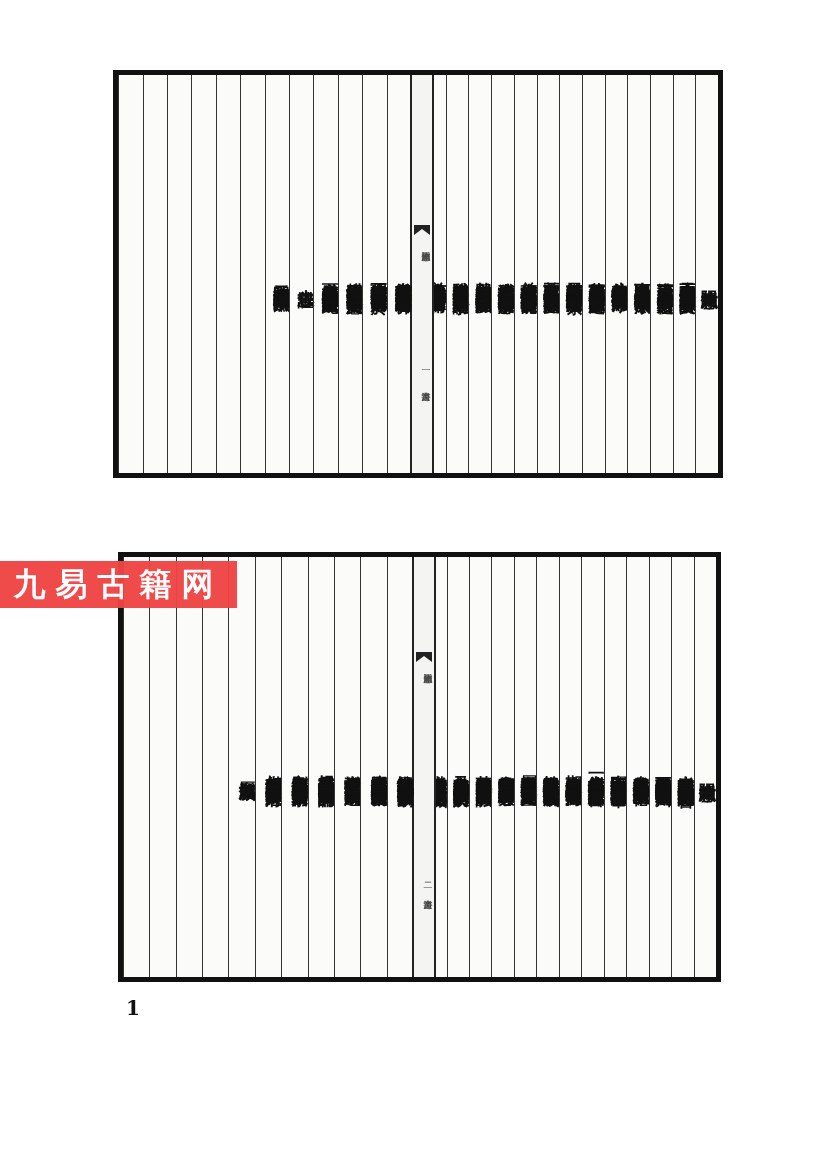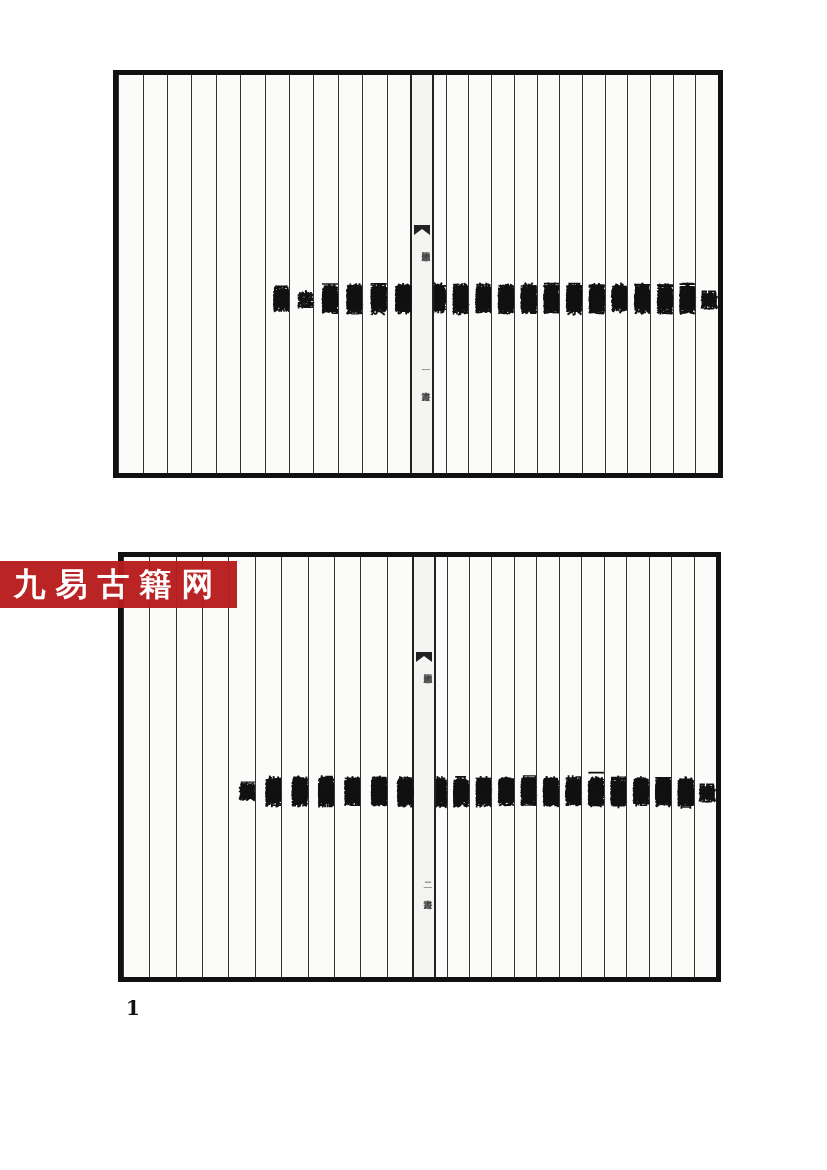--- a/index.html
+++ b/index.html
@@ -23,21 +23,21 @@
   .col.blank { color:transparent; }
 
   .gutter { position:absolute; top:0; bottom:0; background:#f4f4f2;
             border-left:2px solid #222; border-right:2px solid #222; }
   .fishtail { position:absolute; left:2px; right:2px; height:10px; background:#222;
               clip-path:polygon(0 0,100% 0,100% 100%,50% 40%,0 100%); }
   .gutter-label { position:absolute; left:0; right:0; writing-mode:vertical-rl;
                   text-orientation:upright; font-size:9px; color:#444; display:flex; justify-content:center; }
 
   .watermark { position:absolute; left:0; top:561px; width:237px; height:47px;
-               background:#b91c1c; color:#fff; display:flex; align-items:center; justify-content:center;
+               background:#ef4444; color:#fff; display:flex; align-items:center; justify-content:center;
                font-size:32px; letter-spacing:10px; font-weight:bold; opacity:0.96; }
   .page-number { position:absolute; left:126px; top:996px; font-size:20px; font-weight:bold; color:#111; }
 </style>
 </head>
 <body>
 
 <div id="top-page" class="page">
   <div class="frame">
 
     <div class="textblock" id="top-right" style="right:0; width:295px;">

